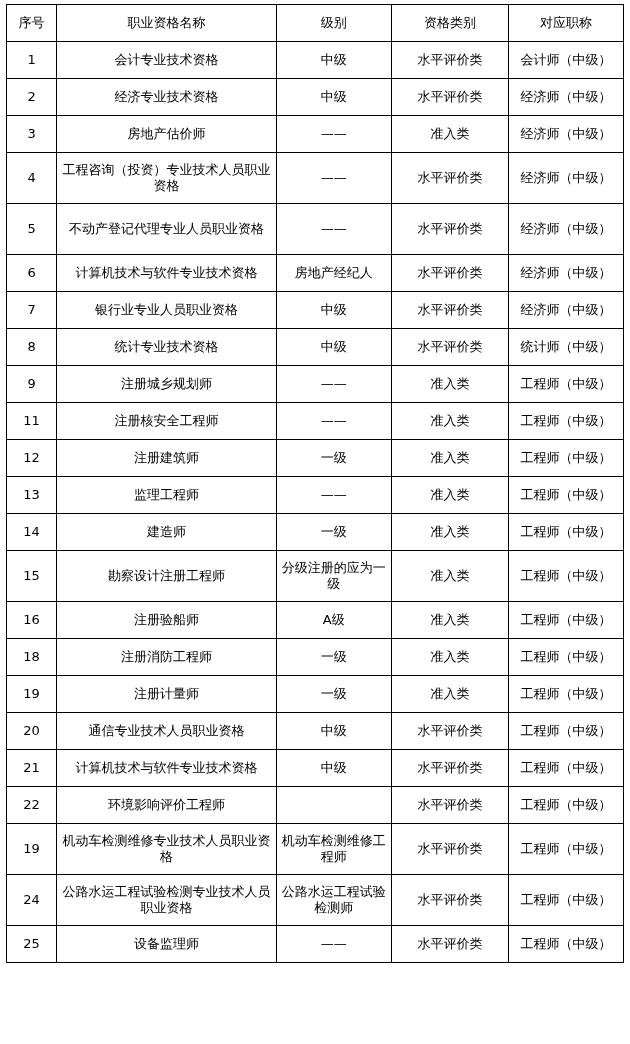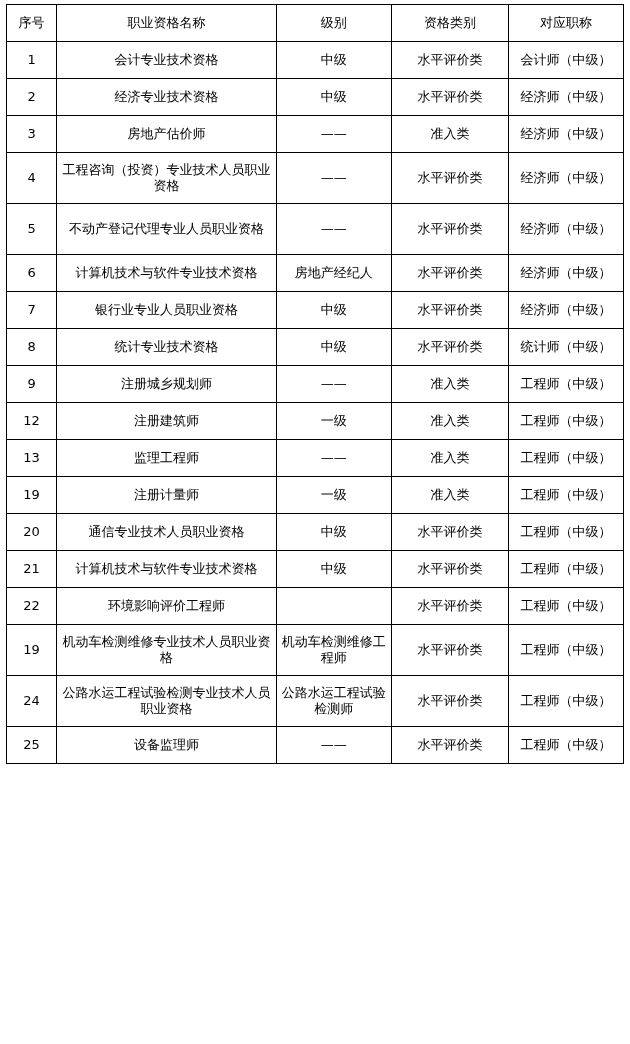--- a/index.html
+++ b/index.html
@@ -224,20 +224,37 @@
           </td>
           <td>
             <span class="cell-text">准入类</span>
           </td>
           <td>
             <span class="cell-text">工程师（中级）</span>
           </td>
         </tr>
         <tr>
           <td>
+            <span class="cell-text">11</span>
+          </td>
+          <td>
+            <span class="cell-text">注册核安全工程师</span>
+          </td>
+          <td>
+            <span class="cell-text">——</span>
+          </td>
+          <td>
+            <span class="cell-text">准入类</span>
+          </td>
+          <td>
+            <span class="cell-text">工程师（中级）</span>
+          </td>
+        </tr>
+        <tr>
+          <td>
             <span class="cell-text">12</span>
           </td>
           <td>
             <span class="cell-text">注册建筑师</span>
           </td>
           <td>
             <span class="cell-text">一级</span>
           </td>
           <td>
             <span class="cell-text">准入类</span>
@@ -248,20 +265,88 @@
         </tr>
         <tr>
           <td>
             <span class="cell-text">13</span>
           </td>
           <td>
             <span class="cell-text">监理工程师</span>
           </td>
           <td>
             <span class="cell-text">——</span>
+          </td>
+          <td>
+            <span class="cell-text">准入类</span>
+          </td>
+          <td>
+            <span class="cell-text">工程师（中级）</span>
+          </td>
+        </tr>
+        <tr>
+          <td>
+            <span class="cell-text">14</span>
+          </td>
+          <td>
+            <span class="cell-text">建造师</span>
+          </td>
+          <td>
+            <span class="cell-text">一级</span>
+          </td>
+          <td>
+            <span class="cell-text">准入类</span>
+          </td>
+          <td>
+            <span class="cell-text">工程师（中级）</span>
+          </td>
+        </tr>
+        <tr class="tall">
+          <td>
+            <span class="cell-text">15</span>
+          </td>
+          <td>
+            <span class="cell-text">勘察设计注册工程师</span>
+          </td>
+          <td>
+            <span class="cell-text">分级注册的应为一级</span>
+          </td>
+          <td>
+            <span class="cell-text">准入类</span>
+          </td>
+          <td>
+            <span class="cell-text">工程师（中级）</span>
+          </td>
+        </tr>
+        <tr>
+          <td>
+            <span class="cell-text">16</span>
+          </td>
+          <td>
+            <span class="cell-text">注册验船师</span>
+          </td>
+          <td>
+            <span class="cell-text">A级</span>
+          </td>
+          <td>
+            <span class="cell-text">准入类</span>
+          </td>
+          <td>
+            <span class="cell-text">工程师（中级）</span>
+          </td>
+        </tr>
+        <tr>
+          <td>
+            <span class="cell-text">18</span>
+          </td>
+          <td>
+            <span class="cell-text">注册消防工程师</span>
+          </td>
+          <td>
+            <span class="cell-text">一级</span>
           </td>
           <td>
             <span class="cell-text">准入类</span>
           </td>
           <td>
             <span class="cell-text">工程师（中级）</span>
           </td>
         </tr>
         <tr>
           <td>

